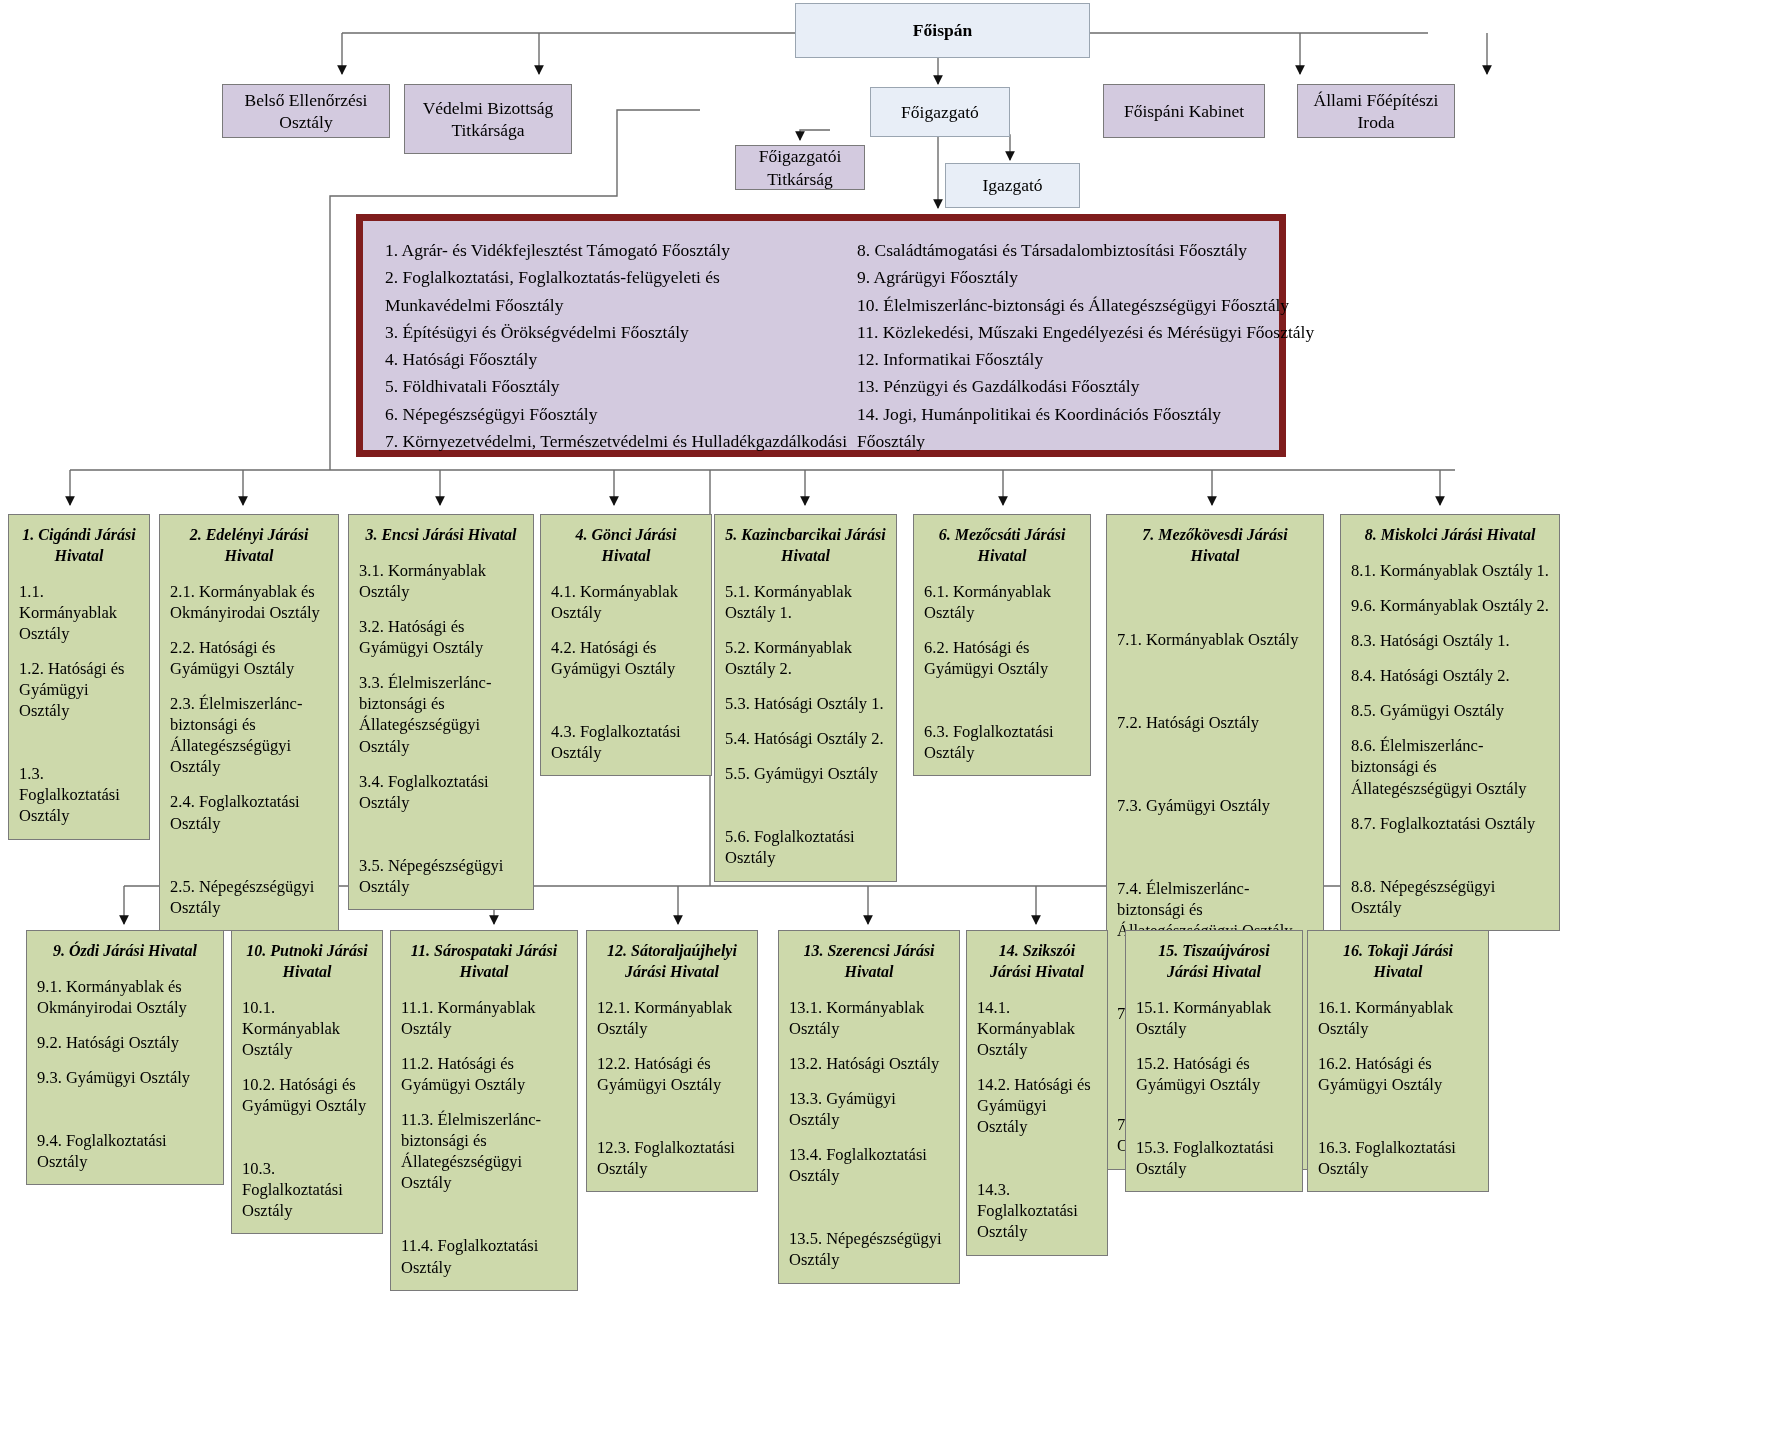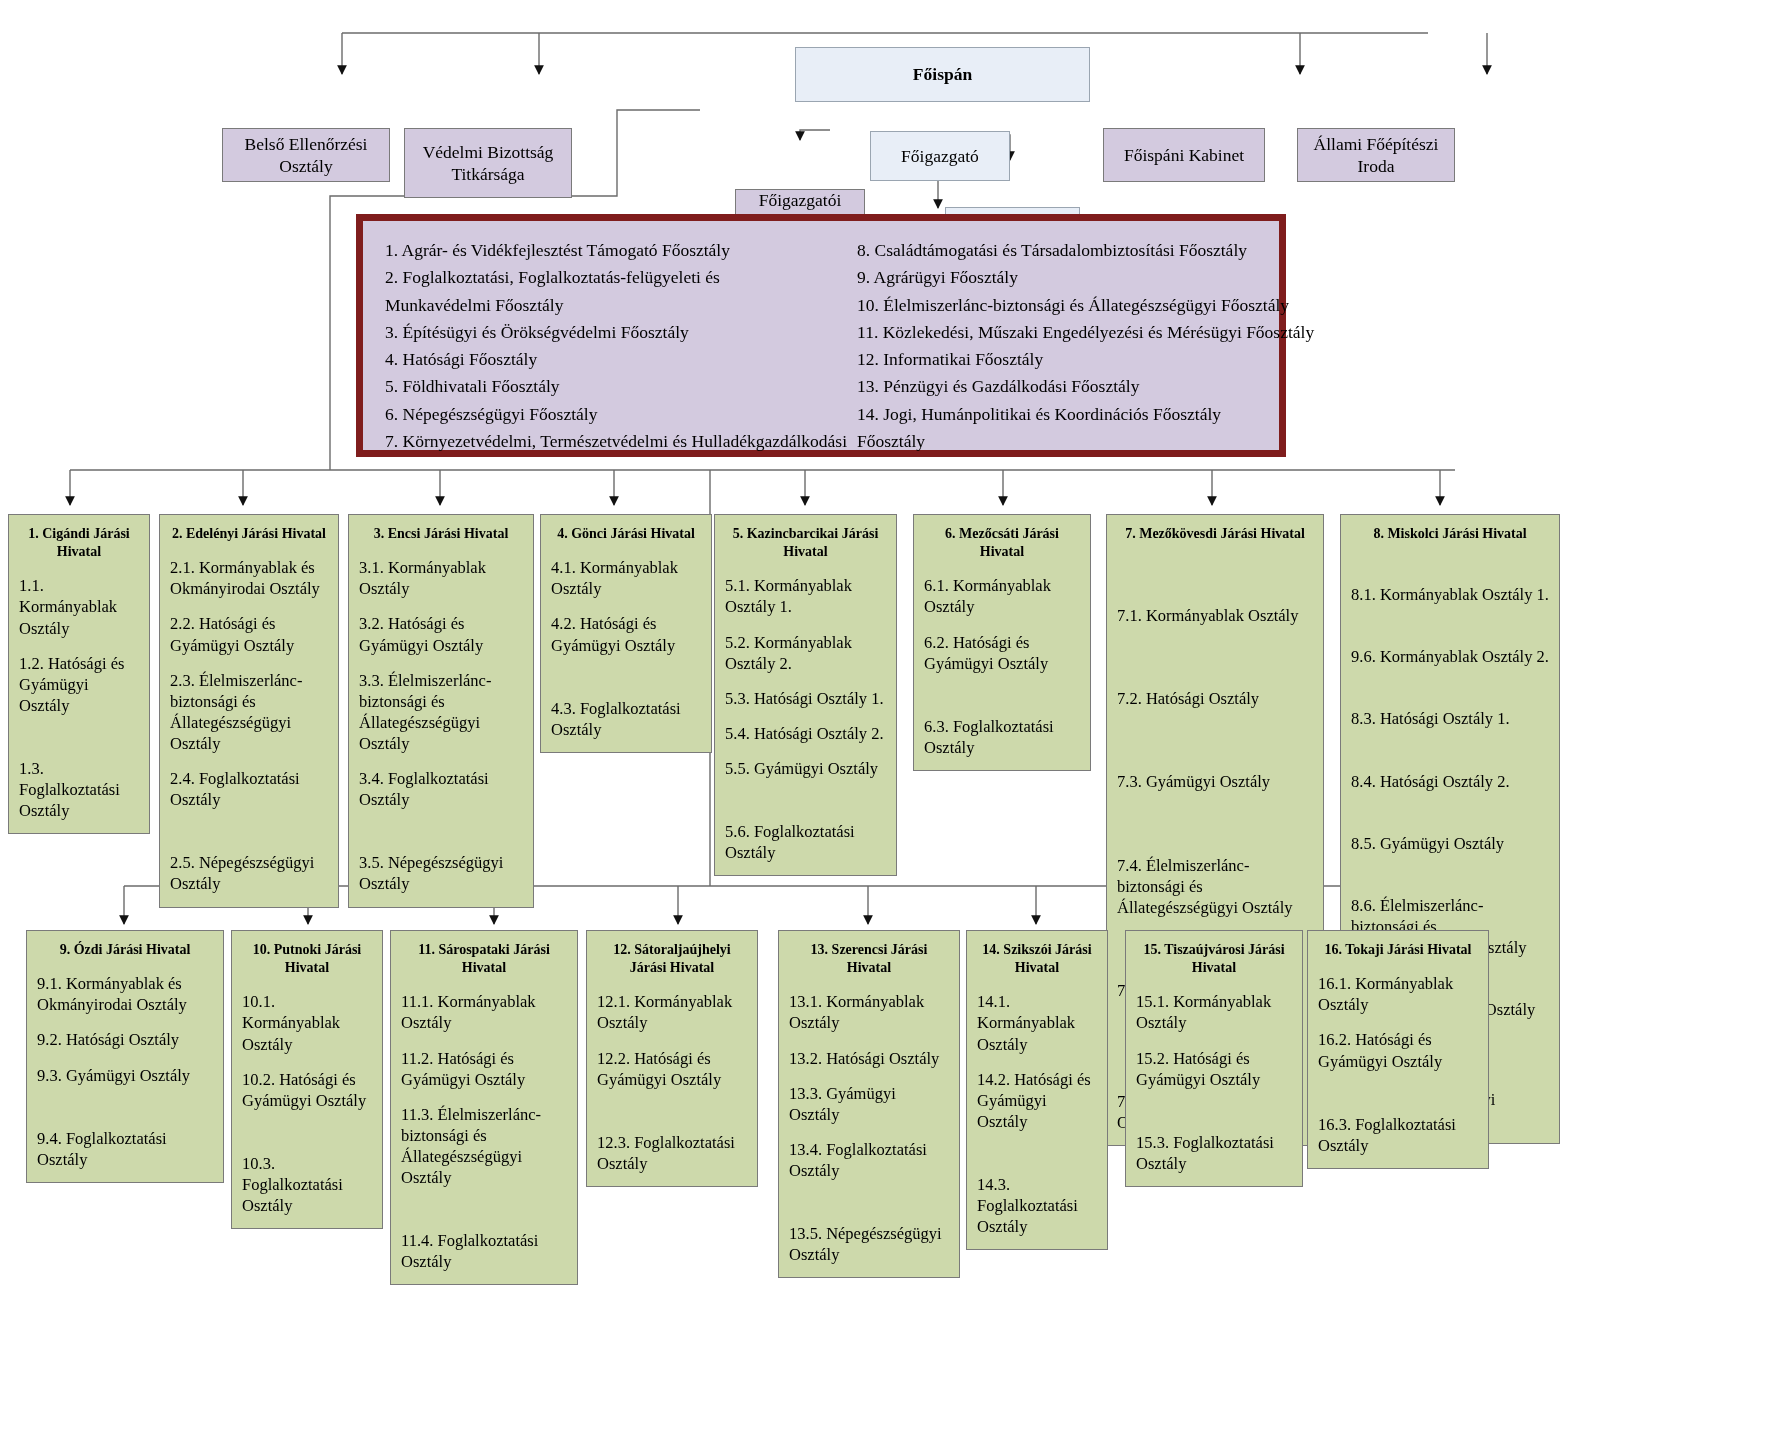--- a/index.html
+++ b/index.html
@@ -27,21 +27,20 @@
     position: absolute;
     z-index: 2;
     border: 1px solid #808080;
     display: flex;
     flex-direction: column;
     justify-content: center;
     align-items: center;
     text-align: center;
     padding: 4px 6px;
     line-height: 1.28;
-    margin-top: 44px;
   }
   .node.blue {
     background: #e8eef7;
     border-color: #9aa5b1;
   }
   .node.purple {
     background: #d3cadf;
     border-color: #7a7a7a;
   }
   .node .title { font-size: 17.5px; }
@@ -75,25 +74,26 @@
   .office {
     position: absolute;
     z-index: 2;
     background: #cdd9ab;
     border: 1px solid #7a7a7a;
     padding: 10px 10px 12px 10px;
     display: flex;
     flex-direction: column;
   }
   .office .office-title {
-    font-size: 14px;
+    font-size: 16px;
     font-weight: bold;
     text-align: center;
     line-height: 1.3;
     margin-bottom: 14px;
+    font-style: italic;
   }
   .office .dept {
     font-size: 16.5px;
     line-height: 1.28;
     text-align: left;
     margin-bottom: 14px;
   }
   .office .dept:last-child { margin-bottom: 0; margin-top: 28px; }
 </style>
 </head>
@@ -256,21 +256,21 @@
       </div>
       <div class="office" style="left: 1106px; top: 514px; width: 218px; min-height: 280px; gap: 48px;">
         <div class="office-title">7. Mezőkövesdi Járási Hivatal</div>
         <div class="dept">7.1. Kormányablak Osztály</div>
         <div class="dept">7.2. Hatósági Osztály</div>
         <div class="dept">7.3. Gyámügyi Osztály</div>
         <div class="dept">7.4. Élelmiszerlánc-biztonsági és Állategészségügyi Osztály</div>
         <div class="dept">7.5. Foglalkoztatási Osztály</div>
         <div class="dept">7.6. Népegészségügyi Osztály</div>
       </div>
-      <div class="office" style="left: 1340px; top: 514px; width: 220px; min-height: 328px; gap: 27px;">
+      <div class="office" style="left: 1340px; top: 514px; width: 220px; min-height: 328px;">
         <div class="office-title">8. Miskolci Járási Hivatal</div>
         <div class="dept">8.1. Kormányablak Osztály 1.</div>
         <div class="dept">9.6. Kormányablak Osztály 2.</div>
         <div class="dept">8.3. Hatósági Osztály 1.</div>
         <div class="dept">8.4. Hatósági Osztály 2.</div>
         <div class="dept">8.5. Gyámügyi Osztály</div>
         <div class="dept">8.6. Élelmiszerlánc-biztonsági és Állategészségügyi Osztály</div>
         <div class="dept">8.7. Foglalkoztatási Osztály</div>
         <div class="dept">8.8. Népegészségügyi Osztály</div>
       </div>

